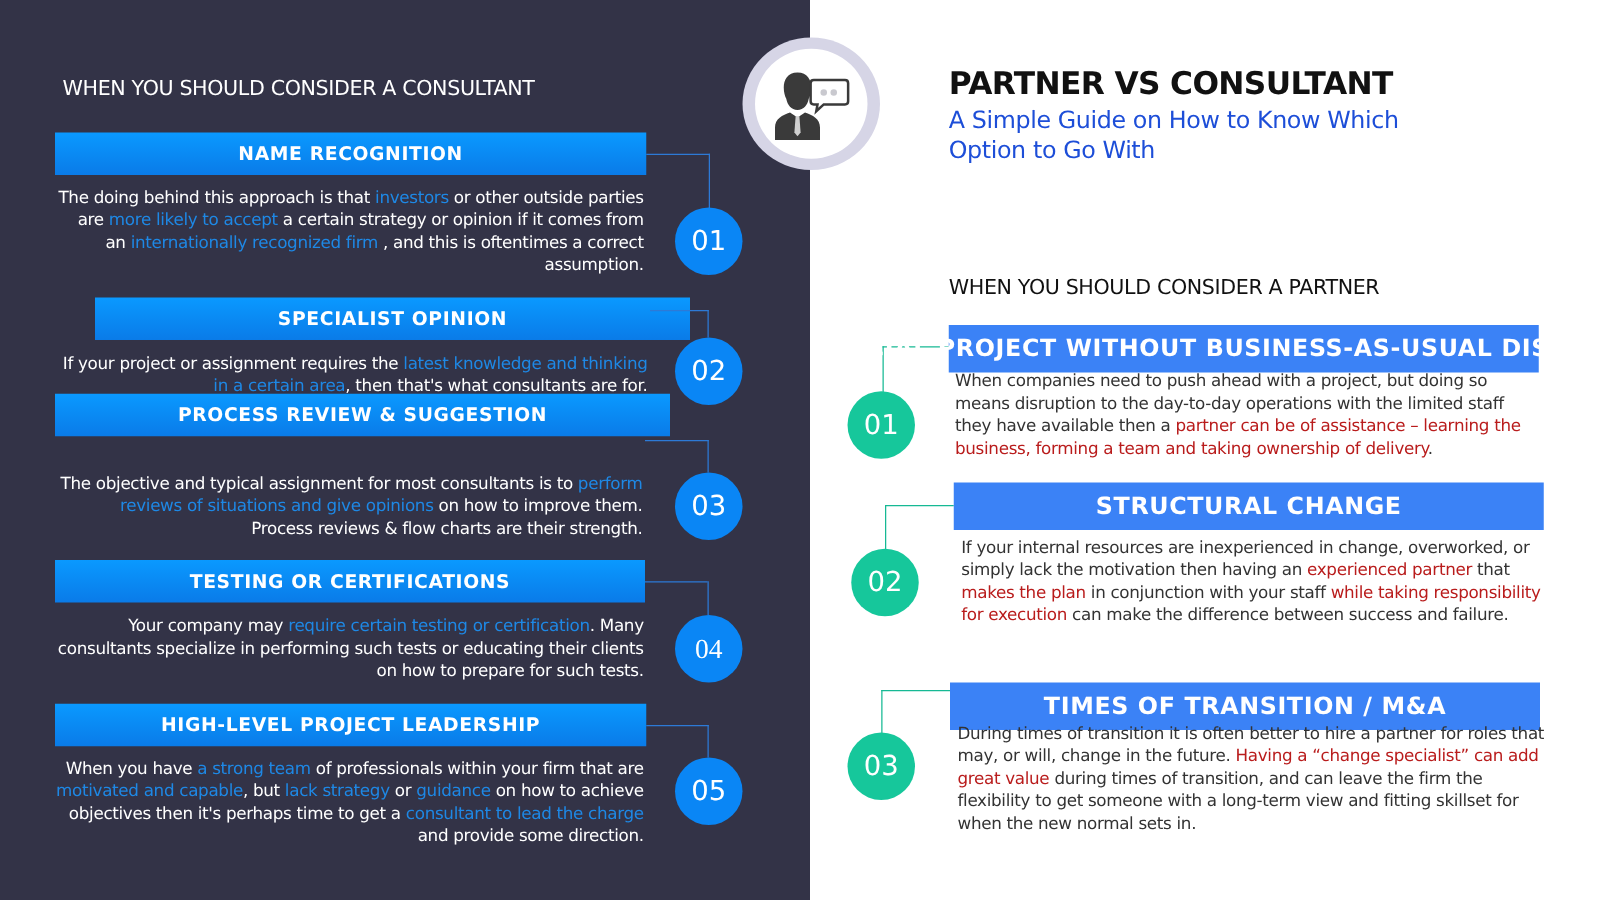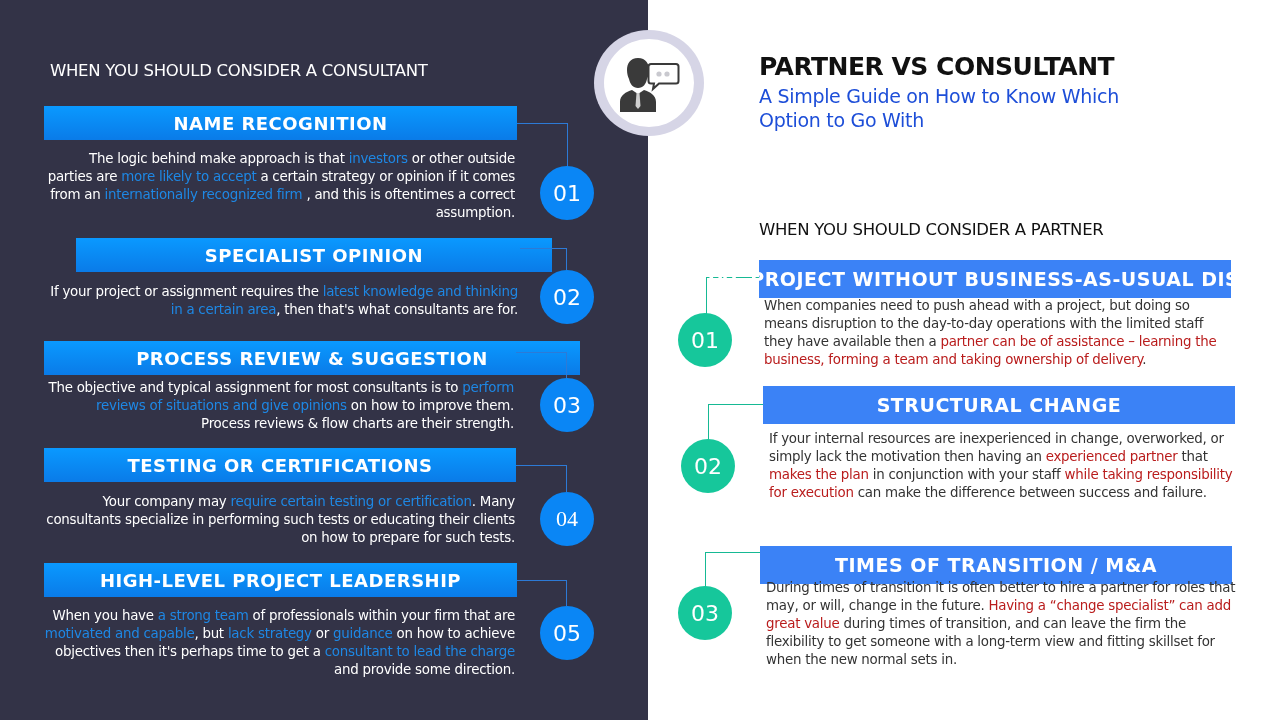--- a/index.html
+++ b/index.html
@@ -7,21 +7,21 @@
   body { position: relative; font-family: "DejaVu Sans", sans-serif; }
 
   .left-panel { position: absolute; left: 0; top: 0; width: 648px; height: 720px; background: #333347; }
 
   .section-heading { position: absolute; font-size: 16.5px; letter-spacing: -0.3px; white-space: nowrap; }
   .section-heading b { font-weight: normal; }
   .left-heading { left: 50px; top: 61px; color: #ffffff; }
   .right-heading { left: 759px; top: 220px; color: #111111; }
 
   .c-bar { position: absolute; left: 44px; height: 34px; background: linear-gradient(to bottom, #0a99ff, #0a7be8);
-           color: #ffffff; font-weight: bold; font-size: 18px; letter-spacing: 0.5px;
+           color: #ffffff; font-weight: bold; font-size: 15px; letter-spacing: 0.5px;
            display: flex; align-items: center; justify-content: center; white-space: nowrap; }
   .c-text { position: absolute; left: 44px; width: 471px; text-align: right; color: #ffffff;
             font-size: 13.4px; line-height: 18px; letter-spacing: -0.25px; }
   .c-text .hl { color: #1e88e5; }
   .c-circle { position: absolute; width: 54px; height: 54px; border-radius: 50%; background: #0a86f5;
               color: #ffffff; font-size: 22px; display: flex; align-items: center; justify-content: center;
               font-family: "DejaVu Sans", sans-serif; font-weight: normal; }
   .c-line-h { position: absolute; height: 1px; background: #2d7ad6; }
   .c-line-v { position: absolute; width: 1px; background: #2d7ad6; }
 
@@ -45,29 +45,29 @@
 <body>
 
 <div class="left-panel"></div>
 
 <div class="section-heading left-heading"><span>WHEN YOU SHOULD CONSIDER A </span><b>CONSULTANT</b></div>
 
 <div class="c-bar" style="top:106px;width:473px;">NAME RECOGNITION</div>
 <div class="c-line-h" style="left:517px;top:123px;width:51px;"></div>
 <div class="c-line-v" style="left:567px;top:123px;height:44px;"></div>
 <div class="c-circle" style="left:540px;top:166px;">01</div>
-<div class="c-text" style="top:150px;"><span>The logic behind make approach is that </span><span class="hl">investors</span><span> or other outside parties are </span><span class="hl">more likely to accept</span><span> a certain strategy or opinion if it comes from an </span><span class="hl">internationally recognized firm</span><span> , and this is oftentimes a correct assumption.</span></div>
+<div class="c-text" style="top:150px;"><span>The doing behind this approach is that </span><span class="hl">investors</span><span> or other outside parties are </span><span class="hl">more likely to accept</span><span> a certain strategy or opinion if it comes from an </span><span class="hl">internationally recognized firm</span><span> , and this is oftentimes a correct assumption.</span></div>
 
 <div class="c-bar" style="top:238px;width:476px;margin-left:32px;">SPECIALIST OPINION</div>
 <div class="c-line-h" style="left:520px;top:248px;width:47px;"></div>
 <div class="c-line-v" style="left:566px;top:248px;height:22px;"></div>
 <div class="c-circle" style="left:540px;top:270px;">02</div>
 <div class="c-text" style="top:283px;width:474px;"><span>If your project or assignment requires the </span><span class="hl">latest knowledge and thinking in a certain area</span><span>, then that's what consultants are for.</span></div>
 
-<div class="c-bar" style="top:341px;width:536px;">PROCESS REVIEW &amp; SUGGESTION</div>
+<div class="c-bar" style="top:315px;width:492px;">PROCESS REVIEW &amp; SUGGESTION</div>
 <div class="c-line-h" style="left:516px;top:352px;width:51px;"></div>
 <div class="c-line-v" style="left:566px;top:352px;height:26px;"></div>
 <div class="c-circle" style="left:540px;top:378px;">03</div>
 <div class="c-text" style="top:379px;width:470px;"><span>The  objective and typical assignment for most consultants is to </span><span class="hl">perform reviews of situations and give opinions</span><span> on how to improve them.  Process reviews &amp; flow charts are their strength.</span></div>
 
 <div class="c-bar" style="top:448px;width:472px;">TESTING OR CERTIFICATIONS</div>
 <div class="c-line-h" style="left:516px;top:465px;width:50px;"></div>
 <div class="c-line-v" style="left:566px;top:465px;height:27px;"></div>
 <div class="c-circle" style="left:540px;top:492px;font-family:Liberation Serif, serif;">04</div>
 <div class="c-text" style="top:493px;width:471px;"><span>Your company may </span><span class="hl">require certain testing or certification</span><span>. Many consultants specialize in performing such tests or educating their clients on how to prepare for such tests.</span></div>

